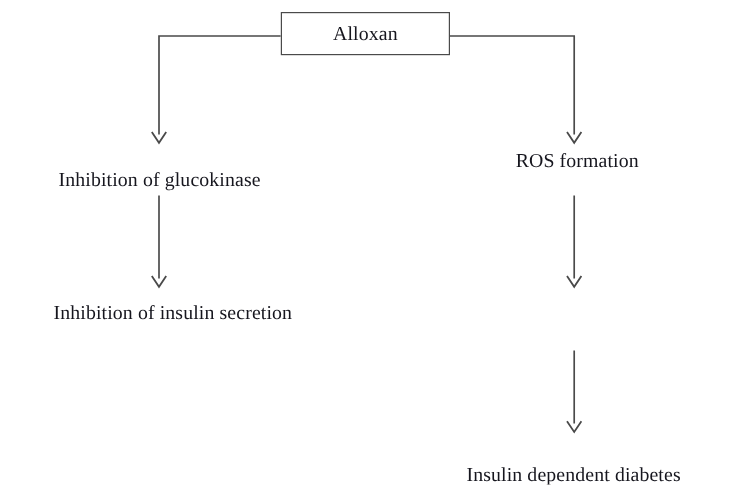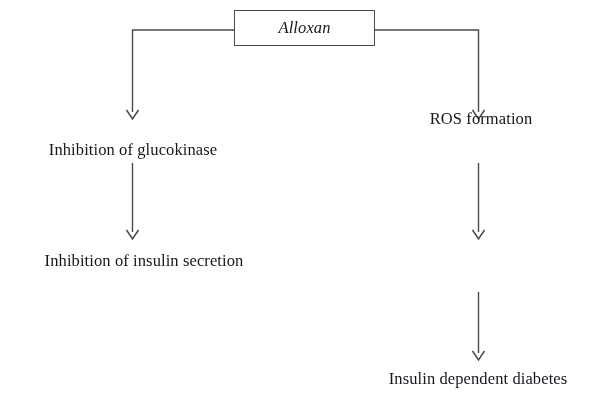--- a/index.html
+++ b/index.html
@@ -36,21 +36,20 @@
     position: absolute;
     border: 1.3px solid #4a4a4a;
     background: #ffffff;
     box-sizing: border-box;
     display: flex;
     align-items: center;
     justify-content: center;
   }
   .box-node .node-label {
     position: static;
-    font-style: italic;
   }
   .greek {
     font-style: italic;
     font-family: "Liberation Serif", "DejaVu Serif", serif;
   }
 </style>
 </head>
 <body>
 
 <div id="canvas">
@@ -81,22 +80,22 @@
   </div>
 
   <div class="node-label" style="left:0px; top:126px; width:266px;margin-top:16px;">
     <span>Inhibition of glucokinase</span>
   </div>
 
   <div class="node-label" style="left:0px; top:253px; width:266px;padding-left:11px;">
     <span>Inhibition of insulin secretion</span>
   </div>
 
-  <div class="node-label" style="left:353px; top:111px; width:256px;font-family:Liberation Serif, serif;">
+  <div class="node-label" style="left:353px; top:126px; width:256px;font-family:Liberation Serif, serif;">
     <span>ROS formation</span>
   </div>
 
 
-  <div class="node-label" style="left:348px; top:371px; width:260px;">
+  <div class="node-label" style="left:348px; top:388px; width:260px;">
     <span>Insulin dependent diabetes</span>
   </div>
 
 </div>
 
 </body></html>

